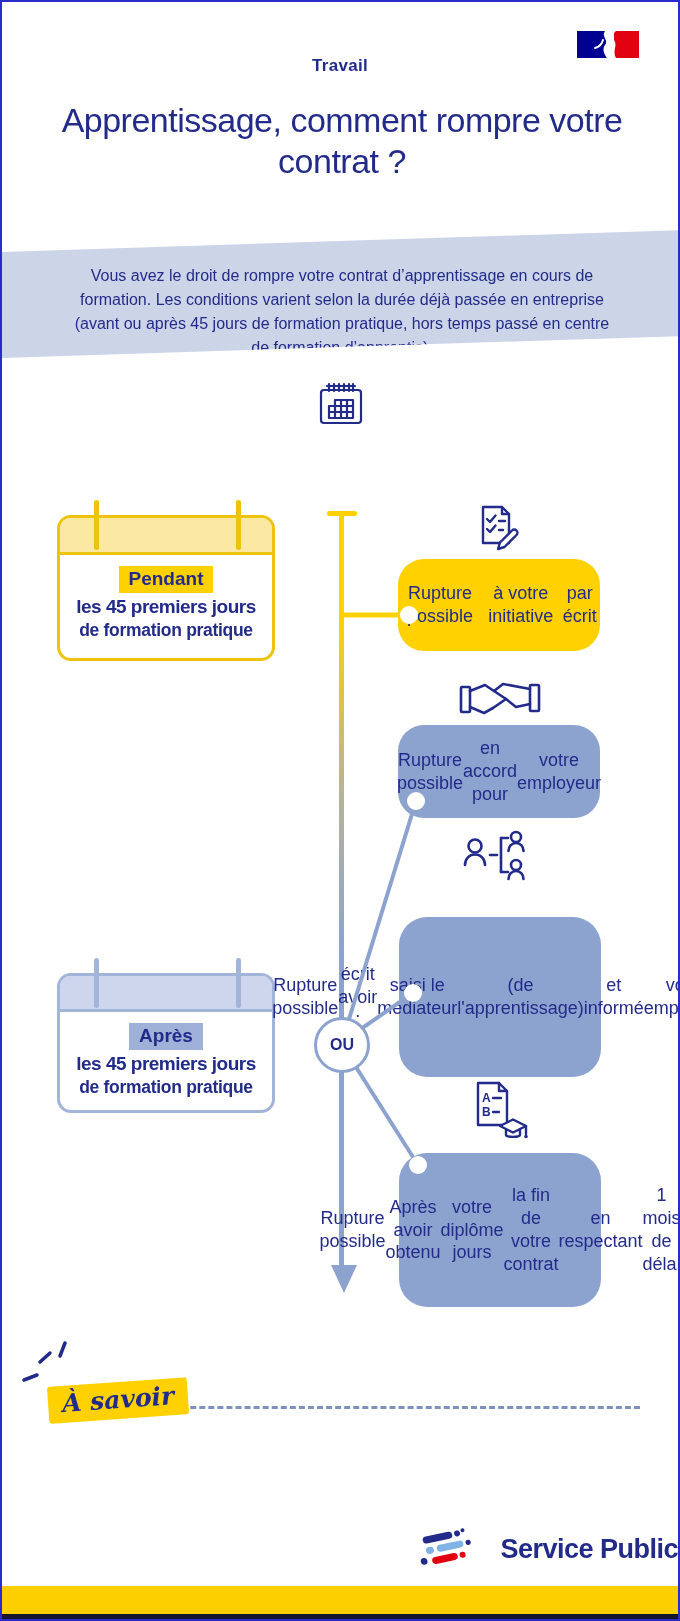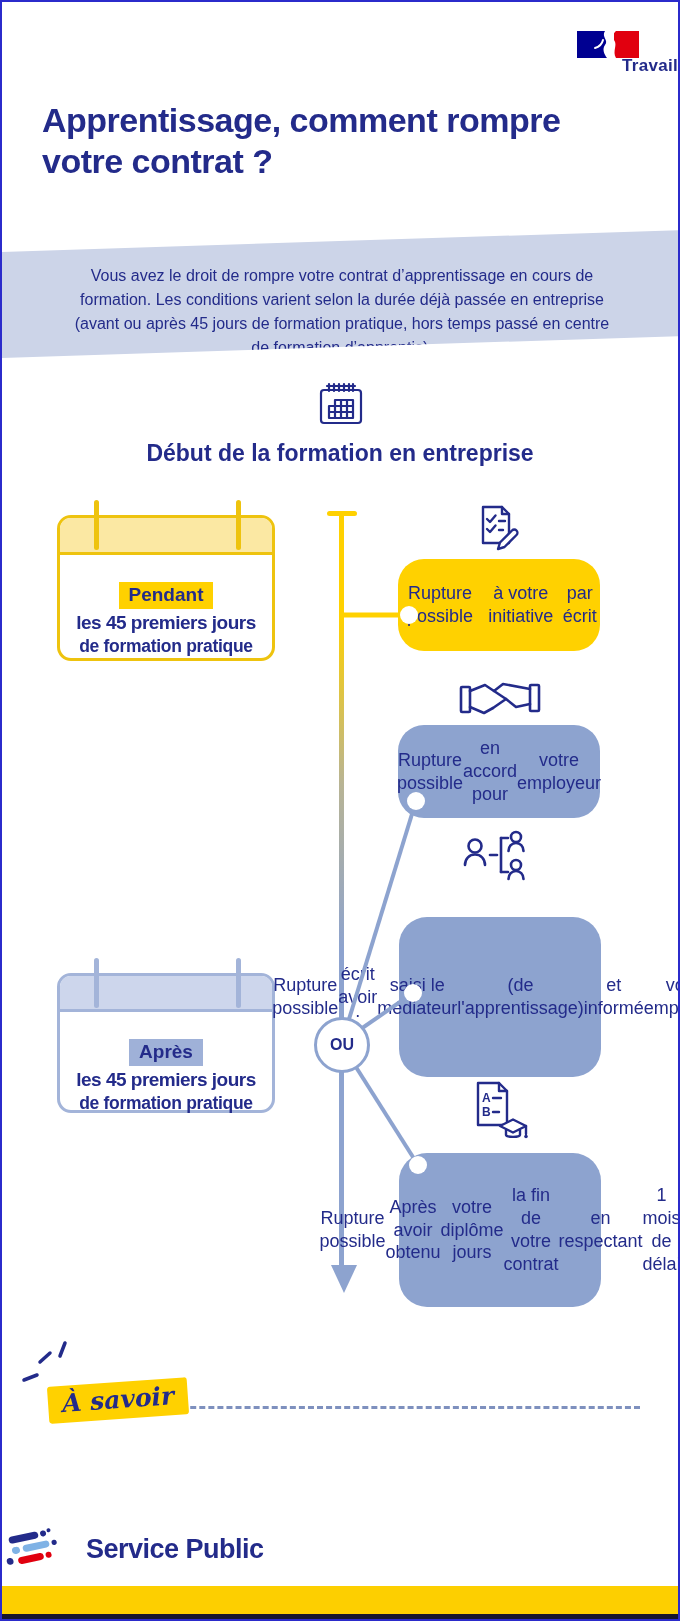--- a/index.html
+++ b/index.html
@@ -16,23 +16,23 @@
   *{margin:0;padding:0;box-sizing:border-box;}
   body{background:#888;font-family:"Liberation Sans",sans-serif;}
   .frame{
     position:relative;width:680px;height:1621px;margin:0 auto;
     background:#fff;border:2px solid #2b2bcb;overflow:hidden;
     color:var(--navy);
   }
   .abs{position:absolute;}
 
   
-  .travail{top:54px;left:0;width:100%;text-align:right;font-size:17px;font-weight:bold;letter-spacing:.3px;}
+  .travail{top:54px;left:0;width:100%;text-align:center;font-size:17px;font-weight:bold;letter-spacing:.3px;}
   .marianne{top:29px;left:575px;width:62px;height:27px;}
-  .title{top:98px;left:40px;width:600px;text-align:left;font-size:34px;font-weight:bold;line-height:1.2;letter-spacing:-.5px;}
+  .title{top:98px;left:40px;width:600px;text-align:center;font-size:34px;font-weight:normal;line-height:1.2;letter-spacing:-.5px;}
 
   
   .band{top:228px;left:0;width:680px;height:128px;background:var(--band);
         clip-path:polygon(0 22px,100% 0,100% 106px,0 128px);}
   .band-text{position:absolute;top:34px;left:70px;width:540px;text-align:center;
              font-size:16px;line-height:1.5;color:var(--navy);}
 
   
   .cal-icon{top:379px;left:314px;width:50px;height:46px;}
   .heading{top:438px;left:0;width:100%;text-align:center;font-size:23px;font-weight:bold;}
@@ -41,21 +41,21 @@
   .tl-cap{top:509px;left:325px;width:30px;height:5px;background:var(--yellow);border-radius:3px;z-index:0;}
   .tl-line{top:509px;left:337px;width:5px;height:758px;z-index:0;border-radius:2px;
     background:linear-gradient(180deg,var(--yellow) 0%,var(--yellow) 14%,#b8b494 36%,var(--peri) 58%,var(--peri) 100%);}
   .connectors{top:0;left:0;width:680px;height:1621px;z-index:3;pointer-events:none;}
 
   
   .pcard{width:218px;border:3px solid;border-radius:14px;background:#fff;z-index:1;}
   .pcard .pin{position:absolute;width:5px;height:50px;top:-18px;border-radius:3px;}
   .pcard .pin.l{left:34px;} .pcard .pin.r{left:176px;}
   .pcard .phead{height:37px;border-bottom:3px solid;border-radius:10px 10px 0 0;}
-  .pcard .pbody{padding-top:11px;text-align:center;font-weight:bold;line-height:1.3;margin-top:16px;}
+  .pcard .pbody{padding-top:11px;text-align:center;font-weight:bold;line-height:1.3;}
   .pcard .hl{display:inline-block;padding:1px 10px;font-size:19px;margin-bottom:2px;}
   .pcard .l1{font-size:19px;letter-spacing:-.5px;}
   .pcard .l2{font-size:17.5px;letter-spacing:-.3px;}
   .card-yellow{top:513px;left:55px;height:146px;border-color:var(--gold);}
   .card-yellow .phead{background:var(--lightyellow);border-color:var(--gold);}
   .card-yellow .pin{background:var(--gold);}
   .card-yellow .hl{background:var(--yellow);}
   .card-blue{top:971px;left:55px;height:140px;border-color:var(--periborder);}
   .card-blue .phead{height:36px;background:var(--periheader);border-color:var(--periborder);}
   .card-blue .pin{background:var(--periborder);}
@@ -86,21 +86,21 @@
   
   .sparkles{top:1338px;left:16px;width:72px;height:52px;}
   .ribbon{top:1380px;left:46px;background:var(--yellow);padding:3px 14px 5px;
           transform:rotate(-4deg);border-radius:3px;z-index:2;
           font-family:"DejaVu Serif",serif;font-style:italic;font-weight:bold;font-size:25px;}
   .dashline{top:1404px;left:152px;width:486px;height:0;border-top:3px dashed #7e90be;}
   .note{top:1430px;left:98px;width:505px;font-size:18px;line-height:1.35;}
   .note b{font-weight:bold;}
 
   
-  .logo-row{top:1524px;left:0;width:100%;display:flex;justify-content:flex-start;align-items:center;gap:28px;}
+  .logo-row{top:1524px;left:0;width:100%;display:flex;justify-content:flex-end;align-items:center;gap:28px;}
   .sp-icon{width:56px;height:46px;}
   .sp-text{font-size:27px;font-weight:bold;letter-spacing:-.5px;}
   .strip-yellow{left:0;bottom:5px;width:100%;height:28px;background:#fdcf00;}
   .strip-dark{left:0;bottom:0;width:100%;height:5px;background:#15152d;}
 </style>
 </head>
 <body>
 
 <div class="frame">
 
@@ -115,21 +115,20 @@
 
   <div class="abs band">
     <div class="band-text">Vous avez le droit de rompre votre contrat d’apprentissage en cours de formation. Les conditions varient selon la durée déjà passée en entreprise (avant ou après 45 jours de formation pratique, hors temps passé en centre de formation d’apprentis).</div>
   </div>
 
   <svg class="abs cal-icon" viewBox="0 0 50 46" fill="none" stroke="#232b8a" stroke-width="2.2" stroke-linecap="round">
     <rect x="5" y="9" width="40" height="33" rx="3"></rect>
     <path d="M13,3 v7 M18,3 v7 M23,3 v7 M28,3 v7 M33,3 v7 M37,3 v7 M11,5 h28"></path>
     <path d="M13,25 h24 M13,31 h24 M13,37 h24 M13,25 v12 M19,19 v18 M25,19 v18 M31,19 v18 M37,19 v18 M19,19 h18"></path>
   </svg>
-  <div class="abs heading">Début de la formation en entreprise</div>
 
   <div class="abs tl-cap"></div>
   <div class="abs tl-line"></div>
 
   <div class="abs pcard card-yellow">
     <div class="pin l"></div>
     <div class="pin r"></div>
     <div class="phead"></div>
     <div class="pbody">
       <span class="hl">Pendant</span>

